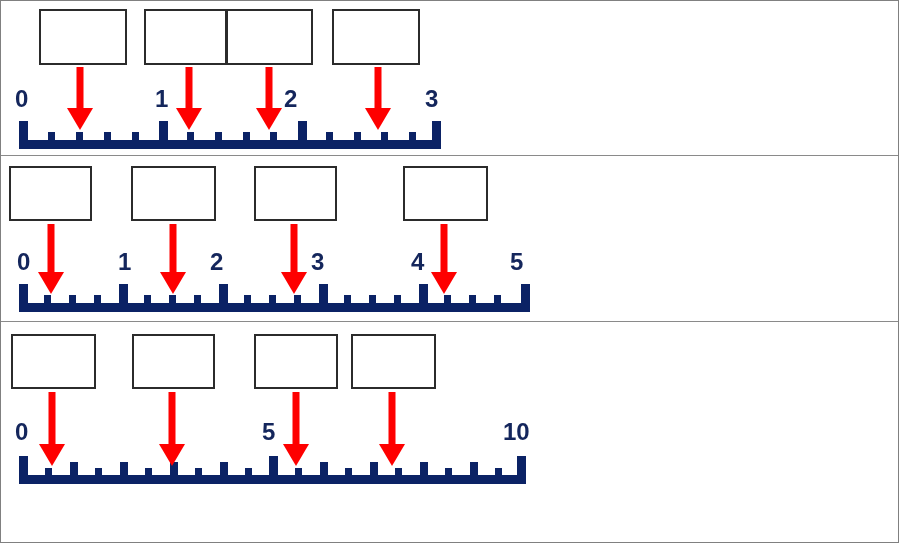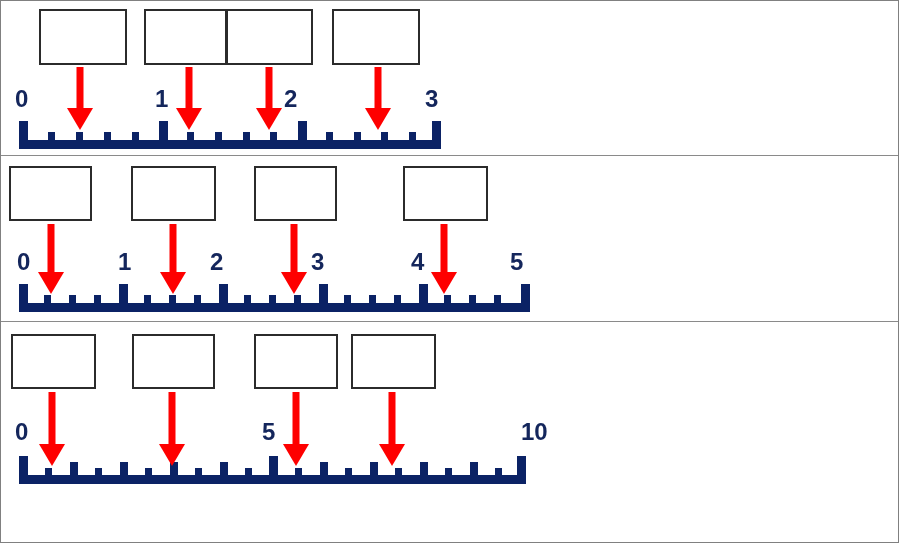--- a/index.html
+++ b/index.html
@@ -187,21 +187,21 @@
   <div class="row last" id="r3" style="top:321px;height:220px;">
     <div class="rowinner">
 
       <div class="ansbox" style="left:10px;top:12px;width:85px;height:55px;"></div>
       <div class="ansbox" style="left:131px;top:12px;width:83px;height:55px;"></div>
       <div class="ansbox" style="left:253px;top:12px;width:84px;height:55px;"></div>
       <div class="ansbox" style="left:350px;top:12px;width:85px;height:55px;"></div>
 
       <div class="lbl" style="left:14px;top:98px;font-size:24px;">0</div>
       <div class="lbl" style="left:261px;top:98px;font-size:24px;">5</div>
-      <div class="lbl" style="left:520px;top:98px;font-size:24px;">10</div>
+      <div class="lbl" style="left:502px;top:98px;font-size:24px;">10</div>
 
       <div class="nline" style="left:18px;top:124px;width:507px;height:38px;">
         <div class="baseline" style="width:507px;"></div>
         <div class="tick tall" style="left:0px;height:28px;"></div>
         <div class="tick" style="left:26px;height:16px;"></div>
         <div class="tick mid" style="left:51px;height:22px;"></div>
         <div class="tick" style="left:76px;height:16px;"></div>
         <div class="tick mid" style="left:101px;height:22px;"></div>
         <div class="tick" style="left:126px;height:16px;"></div>
         <div class="tick mid" style="left:151px;height:22px;"></div>

